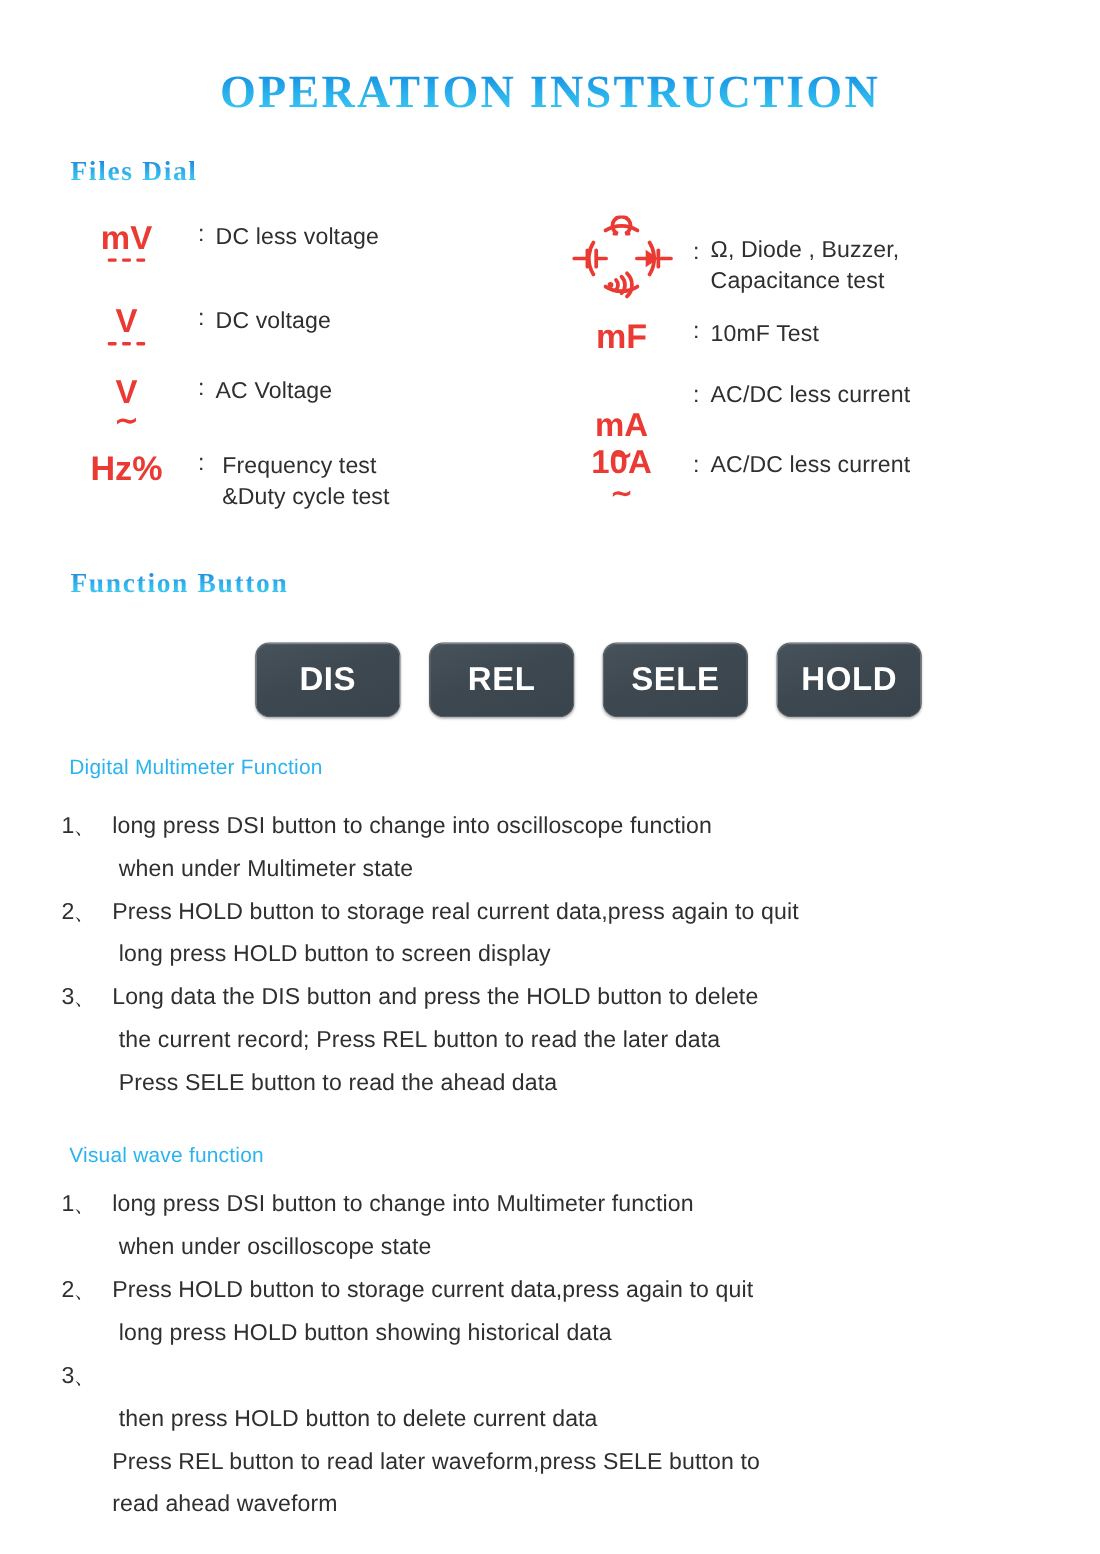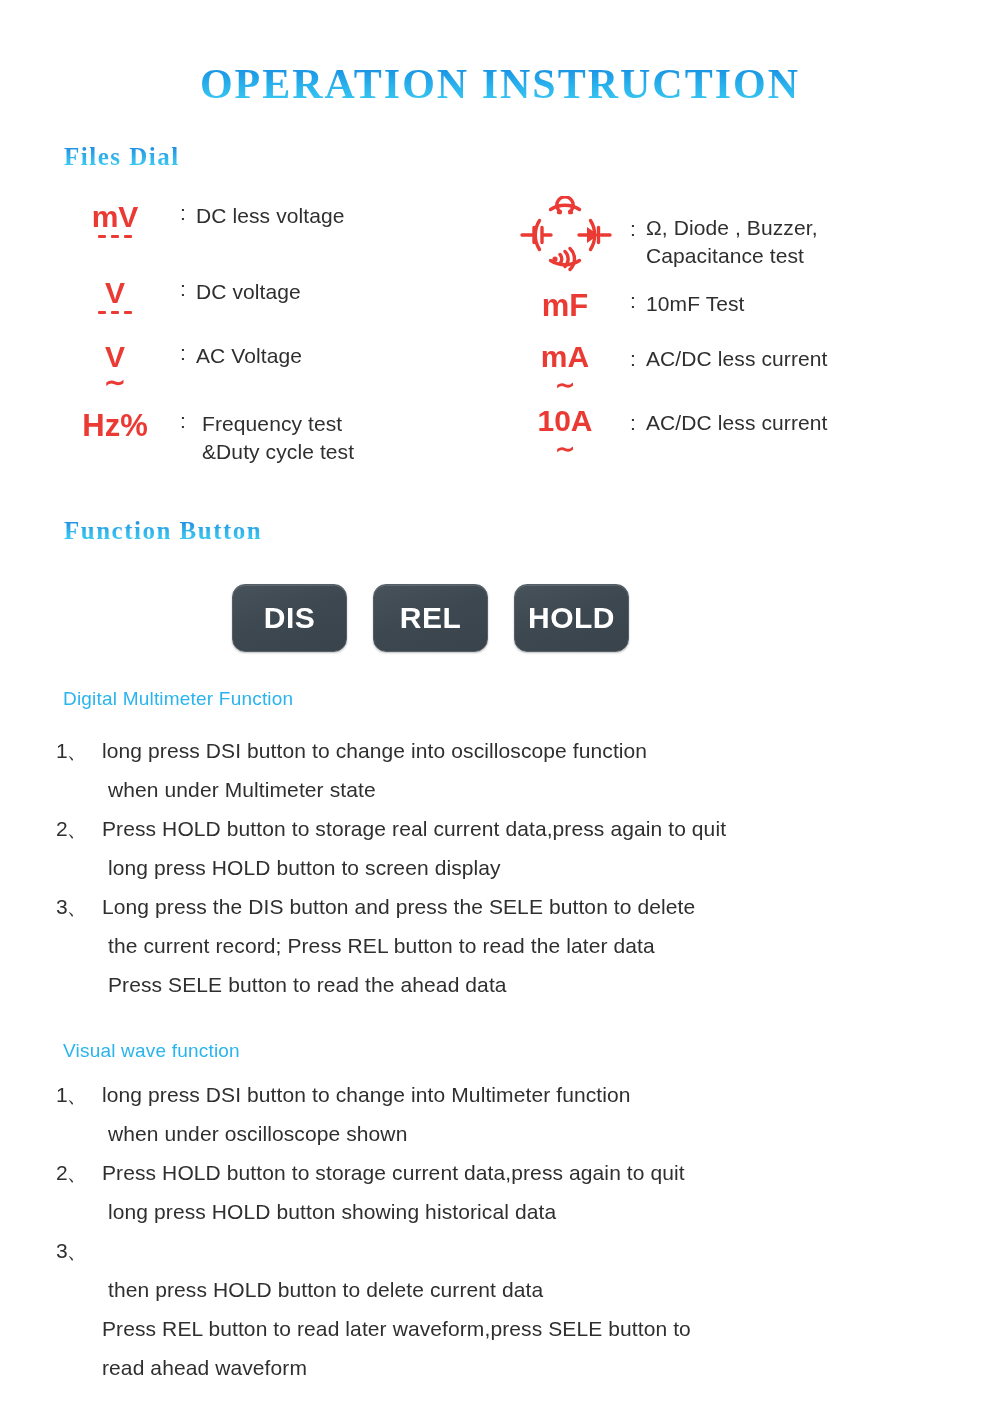--- a/index.html
+++ b/index.html
@@ -172,21 +172,21 @@
 
   
   .btn-row {
     position: absolute;
     left: 232px;
     top: 584px;
     display: flex;
     gap: 26px;
   }
   .fbtn {
-    width: 115px;
+    width: 132px;
     height: 68px;
     border-radius: 13px;
     background: linear-gradient(160deg, #47525a 0%, #3d4850 45%, #39434b 100%);
     border: 1px solid #565f66;
     box-shadow: inset 0 1px 0 rgba(255,255,255,.14),
                 0 1px 2px rgba(0,0,0,.25);
     display: flex;
     align-items: center;
     justify-content: center;
     color: #ffffff;
@@ -328,21 +328,21 @@
     <div class="dial-row" style="top:94px;left:0;">
       <div class="sym-box">
         <span class="sym sym-xl">mF</span>
       </div>
       <div class="colon">:</div>
       <div class="desc">10mF Test</div>
     </div>
 
     <div class="dial-row" style="top:146px;left:0;">
       <div class="sym-box">
-        <div style="text-align:center;">
+        <div style="text-align:center;margin-top:30px;">
           <span class="sym sym-lg">mA</span>
           <span class="mark-acdc">
             <span class="bar"></span>
             <span class="tilde">∼</span>
           </span>
         </div>
       </div>
       <div class="colon" style="padding-top:6px;">:</div>
       <div class="desc" style="padding-top:3px;">AC/DC less current</div>
     </div>
@@ -361,20 +361,21 @@
       <div class="desc" style="padding-top:3px;">AC/DC less current</div>
     </div>
   </div>
 </div>
 
 <div class="sec-serif" id="function-button-heading">Function  Button</div>
 
 <div class="btn-row">
   <div class="fbtn">DIS</div>
   <div class="fbtn">REL</div>
+  <div class="fbtn">SELE</div>
   <div class="fbtn">HOLD</div>
 </div>
 
 <div class="sec-sans" id="dmm-heading">Digital Multimeter Function</div>
 
 <div class="inst-list" id="dmm-list">
   <div class="inst-item">
     <span class="inst-num">1、</span>
     <span class="inst-text">long press DSI button to change into oscilloscope function</span>
   </div>
@@ -385,42 +386,42 @@
   <div class="inst-item">
     <span class="inst-num">2、</span>
     <span class="inst-text">Press HOLD button to storage real current data,press again to quit</span>
   </div>
   <div class="inst-item">
     <span class="inst-num"></span>
     <span class="inst-text indent-1">long press HOLD button to screen display</span>
   </div>
   <div class="inst-item">
     <span class="inst-num">3、</span>
-    <span class="inst-text">Long press the DIS button and press the SELE button to delete</span>
+    <span class="inst-text">Long data the DIS button and press the HOLD button to delete</span>
   </div>
   <div class="inst-item">
     <span class="inst-num"></span>
     <span class="inst-text indent-1">the current record; Press REL button to read the later data</span>
   </div>
   <div class="inst-item">
     <span class="inst-num"></span>
     <span class="inst-text indent-1">Press SELE button to read the ahead data</span>
   </div>
 </div>
 
 <div class="sec-sans" id="vwf-heading">Visual wave function</div>
 
 <div class="inst-list" id="vwf-list">
   <div class="inst-item">
     <span class="inst-num">1、</span>
     <span class="inst-text">long press DSI button to change into Multimeter function</span>
   </div>
   <div class="inst-item">
     <span class="inst-num"></span>
-    <span class="inst-text indent-1">when under oscilloscope shown</span>
+    <span class="inst-text indent-1">when under oscilloscope state</span>
   </div>
   <div class="inst-item">
     <span class="inst-num">2、</span>
     <span class="inst-text">Press HOLD button to storage current data,press again to quit</span>
   </div>
   <div class="inst-item">
     <span class="inst-num"></span>
     <span class="inst-text indent-1">long press HOLD button showing historical data</span>
   </div>
   <div class="inst-item">

